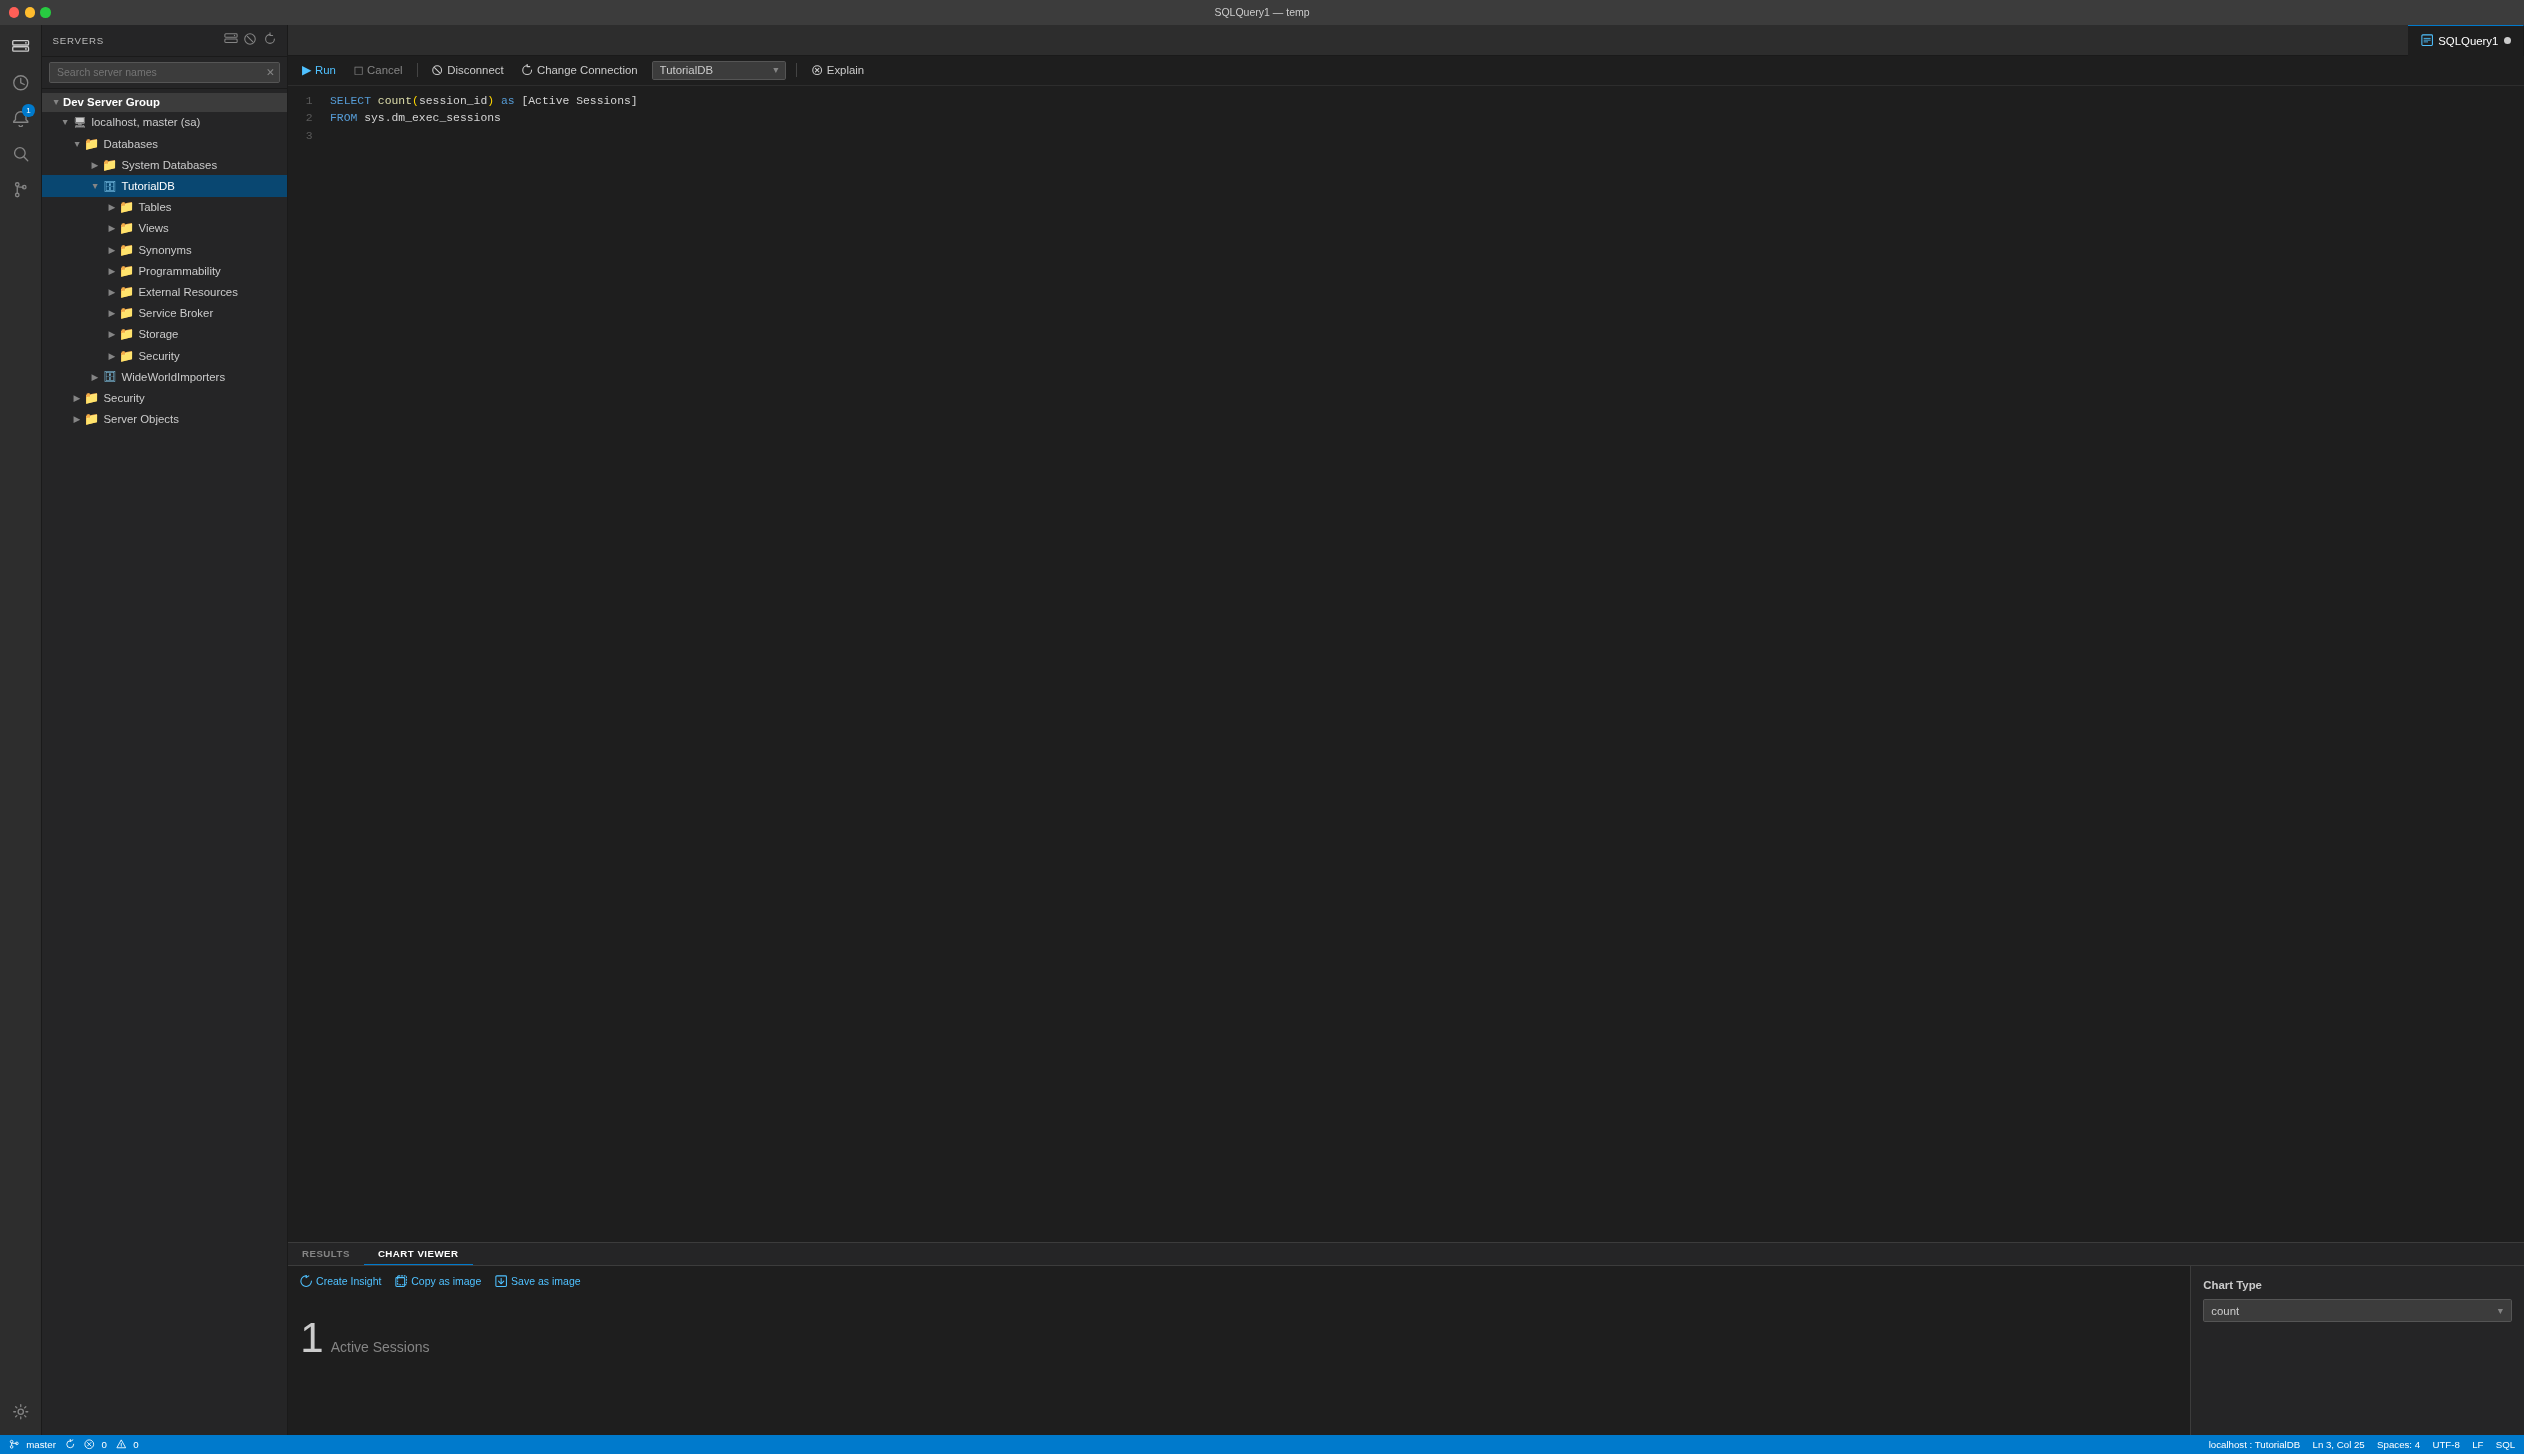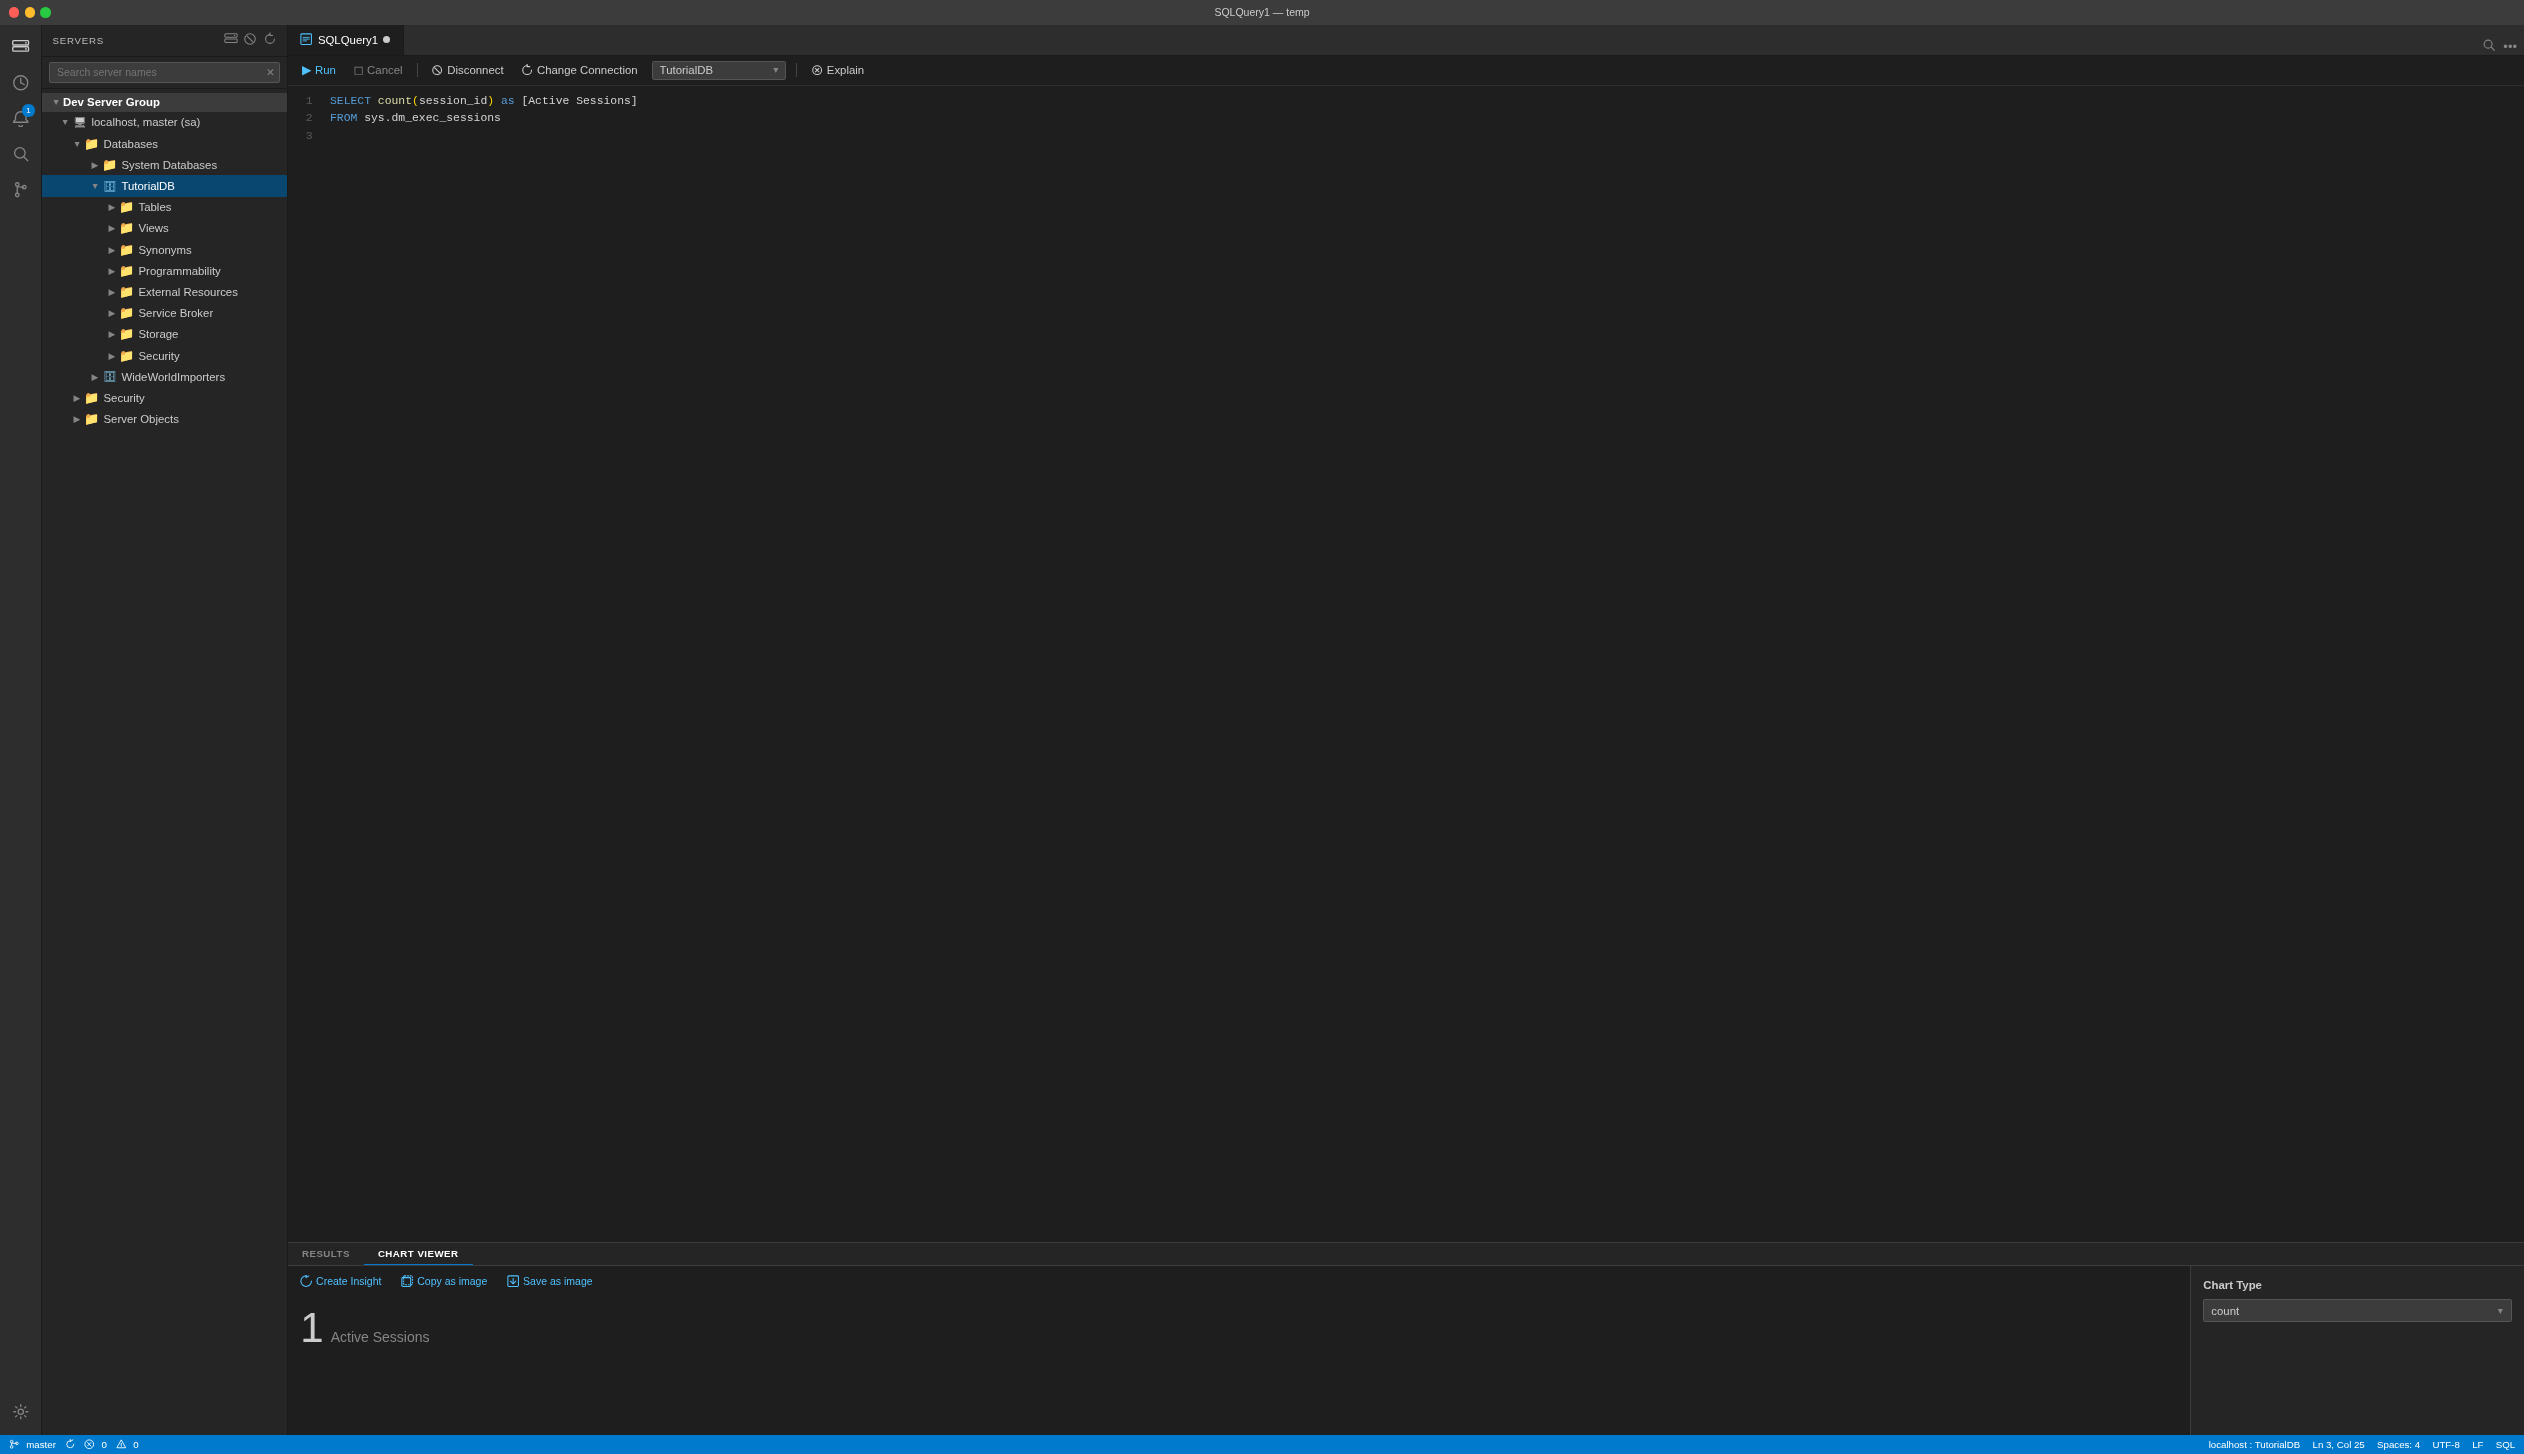--- a/index.html
+++ b/index.html
@@ -167,20 +167,21 @@
 
     
     .tab-bar {
       height: 31px;
       background: #2d2d2d;
       display: flex;
       align-items: flex-end;
       border-bottom: 0.9px solid #1a1a1a;
       flex-shrink: 0;
       justify-content: space-between;
+      flex-direction: column;
     }
     .tabs { display: flex; }
     .tab {
       display: flex;
       align-items: center;
       padding: 0 12.3px;
       height: 31px;
       background: #1e1e1e;
       border-right: 0.9px solid #1a1a1a;
       cursor: pointer;
@@ -319,22 +320,22 @@
 
     .results-main {
       flex: 1;
       padding: 8.8px 12.3px;
       overflow: auto;
     }
 
     .results-toolbar {
       display: flex;
       align-items: flex-start;
-      gap: 20px;
-      margin-bottom: 17px;
+      gap: 14px;
+      margin-bottom: 27px;
     }
     .results-toolbar-btn {
       display: flex;
       align-items: center;
       gap: 3.5px;
       color: #4fc1ff;
       cursor: pointer;
       font-size: 10.5px;
       text-decoration: none;
     }

